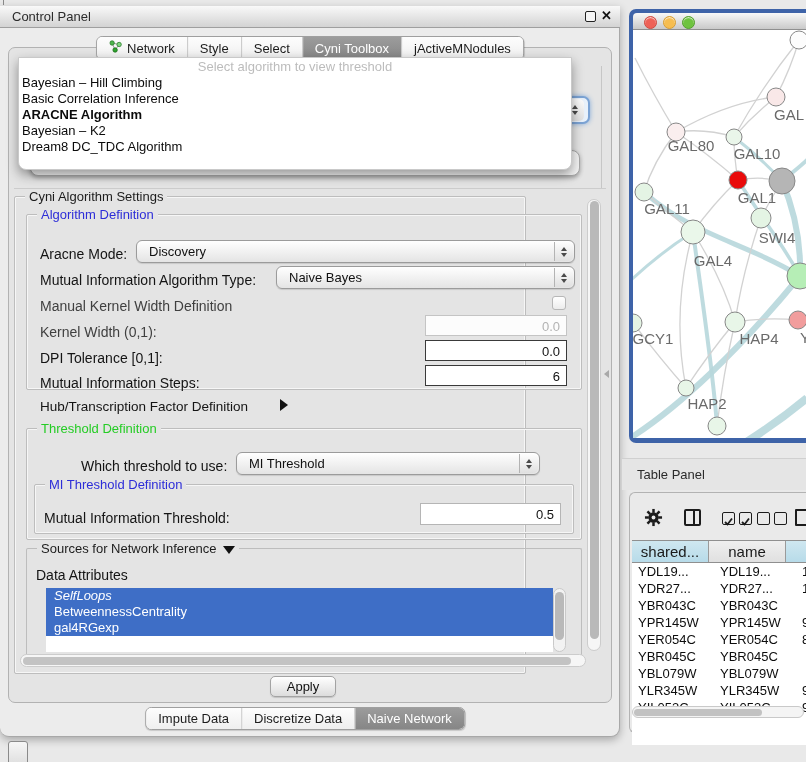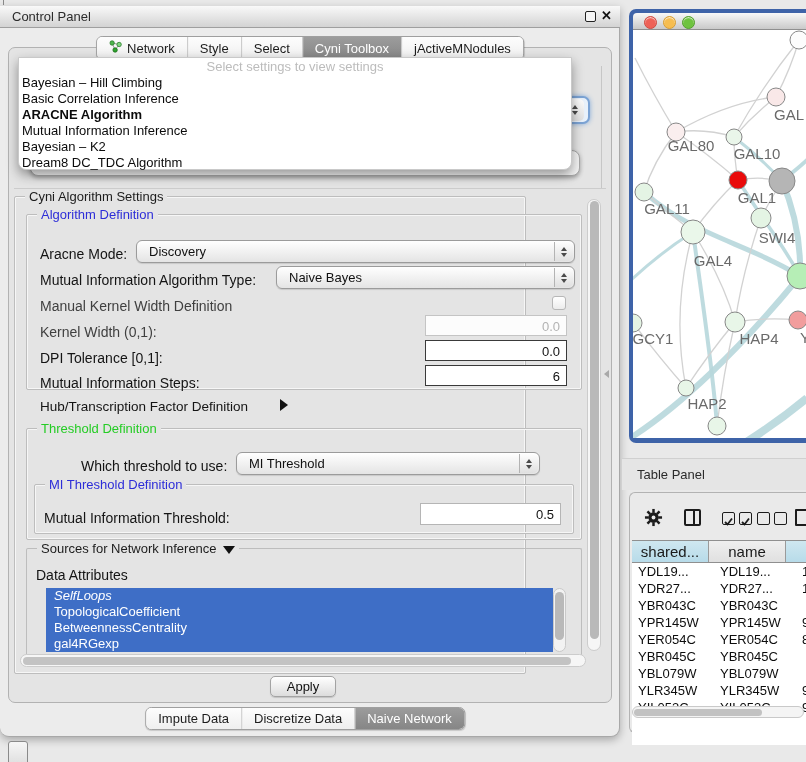--- a/index.html
+++ b/index.html
@@ -183,26 +183,25 @@
 <div class="abs" id="frag-line-h"></div>
 <div class="abs" id="frag-stepper">
   <div class="stepper" style="right:4px">
       <span class="tri-up"></span>
       <span class="tri-down"></span>
     </div>
 </div>
 <div class="abs" id="frag-combo-bottom"></div>
 
 <div class="abs" id="algo-overlay">
-  <div id="algo-ph">Select settings to view settings</div>
+  <div id="algo-ph">Select algorithm to view threshold</div>
   <div id="algo-items">
       <div class="algo-item">Bayesian – Hill Climbing</div>
       <div class="algo-item">Basic Correlation Inference</div>
       <div class="algo-item sel">ARACNE Algorithm</div>
-      <div class="algo-item">Mutual Information Inference</div>
       <div class="algo-item">Bayesian – K2</div>
       <div class="algo-item">Dream8 DC_TDC Algorithm</div>
     </div>
 </div>
 
 <div class="abs grp" id="settings-group">
   <span class="legend">Cyni Algorithm Settings</span>
 </div>
 
 <div class="abs grp" id="algdef-group">
@@ -256,21 +255,20 @@
 <div class="abs field" style="left:420px;top:503px;width:141px;height:22px">0.5</div>
 
 <div class="abs grp" id="src-group">
   <span class="legend">
     <span>Sources for Network Inference</span><span class="tri-downf"></span>
   </span>
 </div>
 <div class="abs lbl" style="left:36px;top:567px">Data Attributes</div>
 <div class="abs" id="attr-list">
     <div class="attr-item" style="background: rgb(62, 110, 198); font-style: italic;">SelfLoops</div>
-    <div class="attr-item" style="background: rgb(62, 110, 198);">TopologicalCoefficient</div>
     <div class="attr-item" style="background: rgb(62, 110, 198);">BetweennessCentrality</div>
     <div class="attr-item" style="background: rgb(62, 110, 198);">gal4RGexp</div>
   </div>
 <div class="abs" id="attr-scroll"></div>
 <div class="abs" id="attr-thumb"></div>
 
 <div class="abs" id="vscroll"></div>
 <div class="abs" id="vthumb"></div>
 <div class="abs" id="hscroll"></div>
 <div class="abs" id="hthumb"></div>

